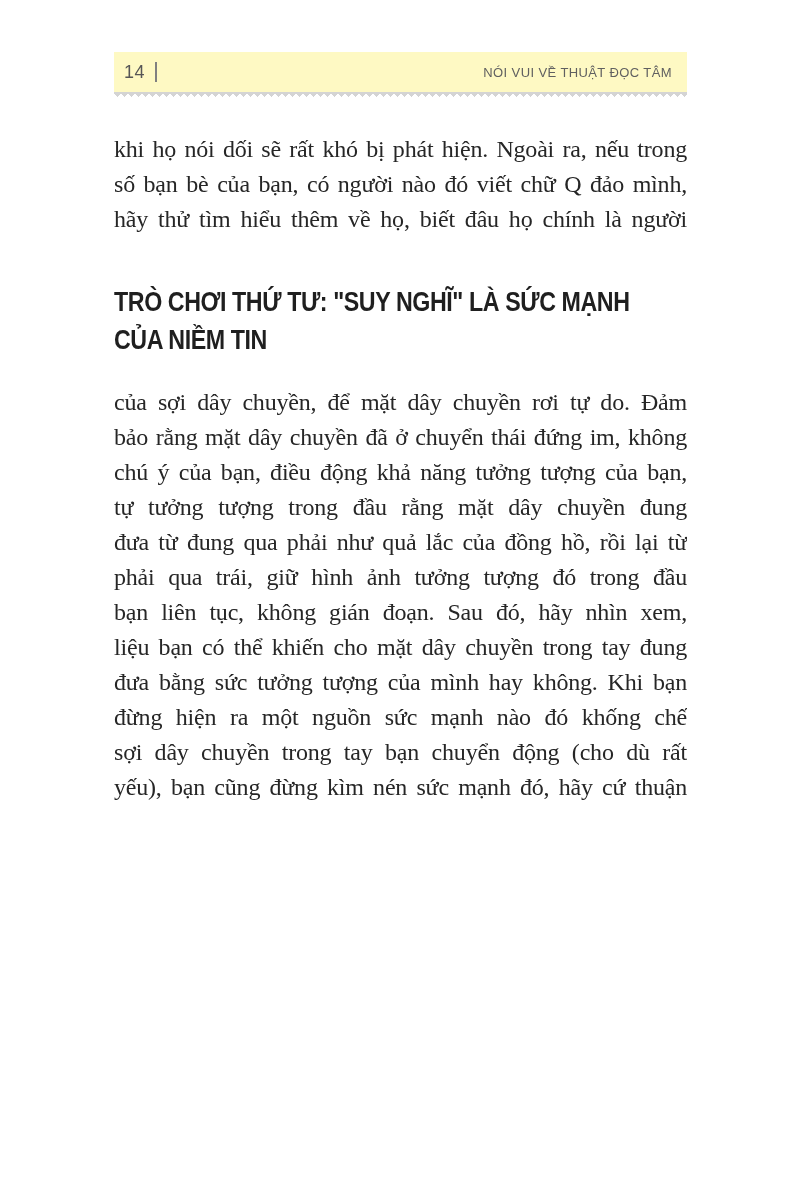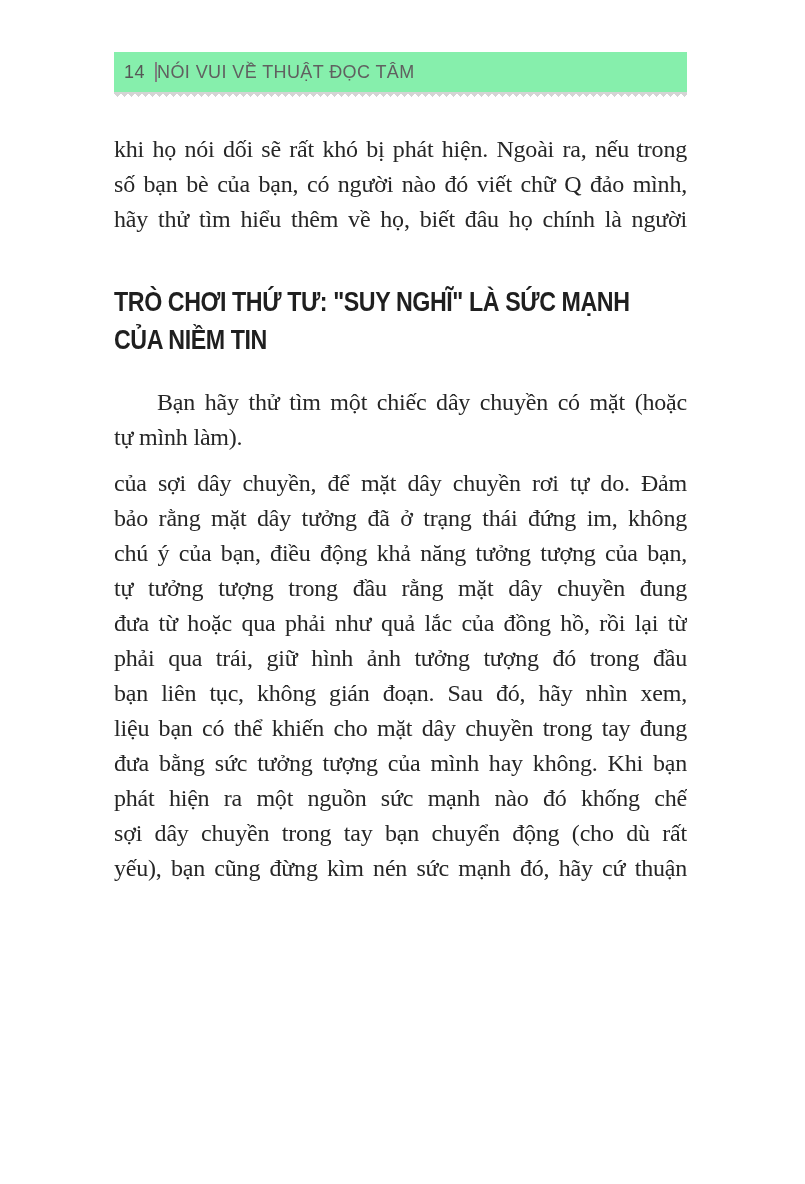--- a/index.html
+++ b/index.html
@@ -12,24 +12,24 @@
     overflow: hidden;
     padding-top: 52px;
     font-family: "Liberation Serif", serif;
   }
   
   .header-bar {
     position: relative;
     margin-left: 114px;
     width: 573px;
     height: 40px;
-    background: #86efac;
+    background: #fef9c3;
     display: flex;
     align-items: center;
-    justify-content: flex-start;
+    justify-content: space-between;
     padding: 0 15px 0 10px;
     font-family: "Liberation Sans", sans-serif;
   }
   .header-bar::after {
     content: "";
     position: absolute;
     top: 100%;
     left: 0;
     width: 100%;
     height: 5px;
@@ -41,21 +41,21 @@
     color: #565656;
     letter-spacing: 0.5px;
   }
   .num-divider {
     width: 2px;
     height: 20px;
     background: #808080;
     margin-left: 10px;
   }
   .book-title {
-    font-size: 18px;
+    font-size: 13px;
     color: #606060;
     letter-spacing: 0.4px;
   }
   
   .body-text {
     margin: 40px 7px 0 114px;
     width: 573px;
     color: #262626;
   }
   .para { margin: 0; }
@@ -105,31 +105,27 @@
   <div class="para">
         <div class="line">khi họ nói dối sẽ rất khó bị phát hiện. Ngoài ra, nếu trong</div>
         <div class="line">số bạn bè của bạn, có người nào đó viết chữ Q đảo mình,</div>
         <div class="line">hãy thử tìm hiểu thêm về họ, biết đâu họ chính là người</div>
       </div>
       <h2 class="section-heading">
         <div class="heading-line">TRÒ CHƠI THỨ TƯ: "SUY NGHĨ" LÀ SỨC MẠNH</div>
         <div class="heading-line">CỦA NIỀM TIN</div>
       </h2>
       <div class="para">
-        <div class="line indent">Bạn hãy thử tìm một chiếc dây chuyền có mặt (hoặc</div>
-        <div class="line last">tự mình làm).</div>
-      </div>
-      <div class="para">
         <div class="line">của sợi dây chuyền, để mặt dây chuyền rơi tự do. Đảm</div>
-        <div class="line">bảo rằng mặt dây tưởng đã ở trạng thái đứng im, không</div>
+        <div class="line">bảo rằng mặt dây chuyền đã ở chuyển thái đứng im, không</div>
         <div class="line">chú ý của bạn, điều động khả năng tưởng tượng của bạn,</div>
         <div class="line">tự tưởng tượng trong đầu rằng mặt dây chuyền đung</div>
-        <div class="line">đưa từ hoặc qua phải như quả lắc của đồng hồ, rồi lại từ</div>
+        <div class="line">đưa từ đung qua phải như quả lắc của đồng hồ, rồi lại từ</div>
         <div class="line">phải qua trái, giữ hình ảnh tưởng tượng đó trong đầu</div>
         <div class="line">bạn liên tục, không gián đoạn. Sau đó, hãy nhìn xem,</div>
         <div class="line">liệu bạn có thể khiến cho mặt dây chuyền trong tay đung</div>
         <div class="line">đưa bằng sức tưởng tượng của mình hay không. Khi bạn</div>
-        <div class="line">phát hiện ra một nguồn sức mạnh nào đó khống chế</div>
+        <div class="line">đừng hiện ra một nguồn sức mạnh nào đó khống chế</div>
         <div class="line">sợi dây chuyền trong tay bạn chuyển động (cho dù rất</div>
         <div class="line">yếu), bạn cũng đừng kìm nén sức mạnh đó, hãy cứ thuận</div>
       </div>
     </div>
 </div>
 
 </body></html>

